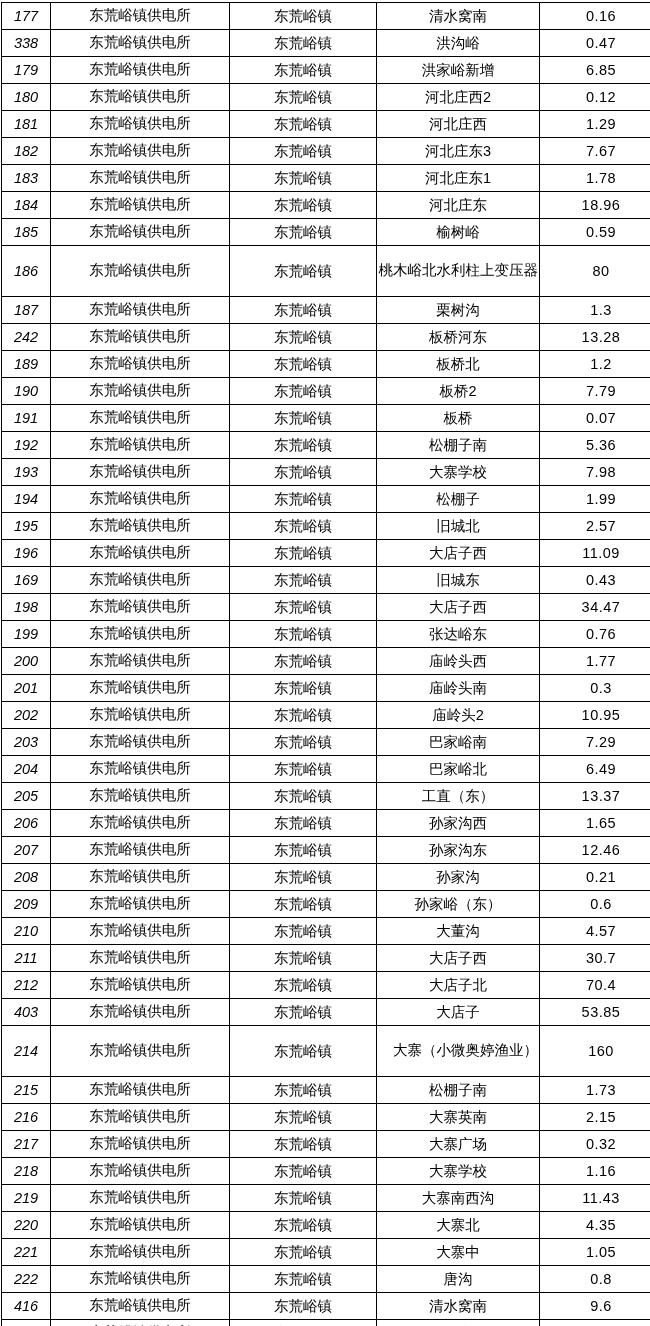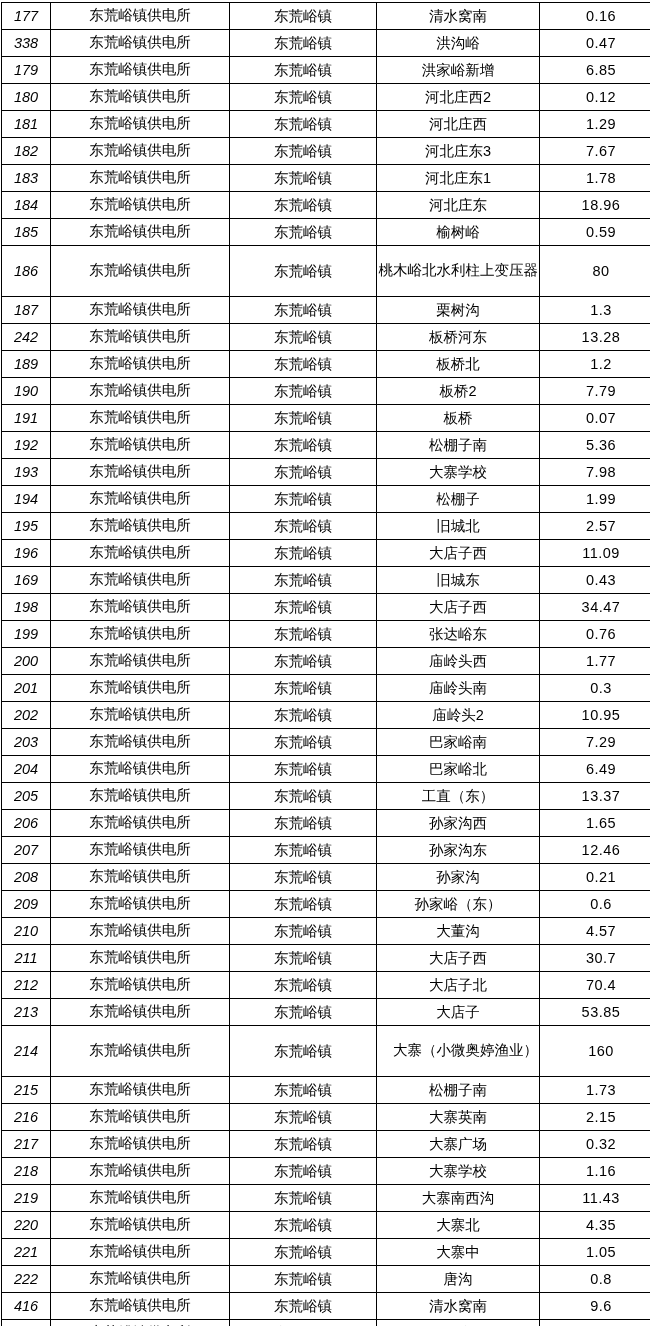--- a/index.html
+++ b/index.html
@@ -294,21 +294,21 @@
           <td class="c-val">30.7</td>
         </tr>
         <tr>
           <td class="c-idx">212</td>
           <td class="c-org">东荒峪镇供电所</td>
           <td class="c-town">东荒峪镇</td>
           <td class="c-name">大店子北</td>
           <td class="c-val">70.4</td>
         </tr>
         <tr>
-          <td class="c-idx">213</td>
+          <td class="c-idx">403</td>
           <td class="c-org">东荒峪镇供电所</td>
           <td class="c-town">东荒峪镇</td>
           <td class="c-name">大店子</td>
           <td class="c-val">53.85</td>
         </tr>
         <tr class="tall">
           <td class="c-idx">214</td>
           <td class="c-org">东荒峪镇供电所</td>
           <td class="c-town">东荒峪镇</td>
           <td class="c-name">大寨（小微奥婷渔业）</td>

